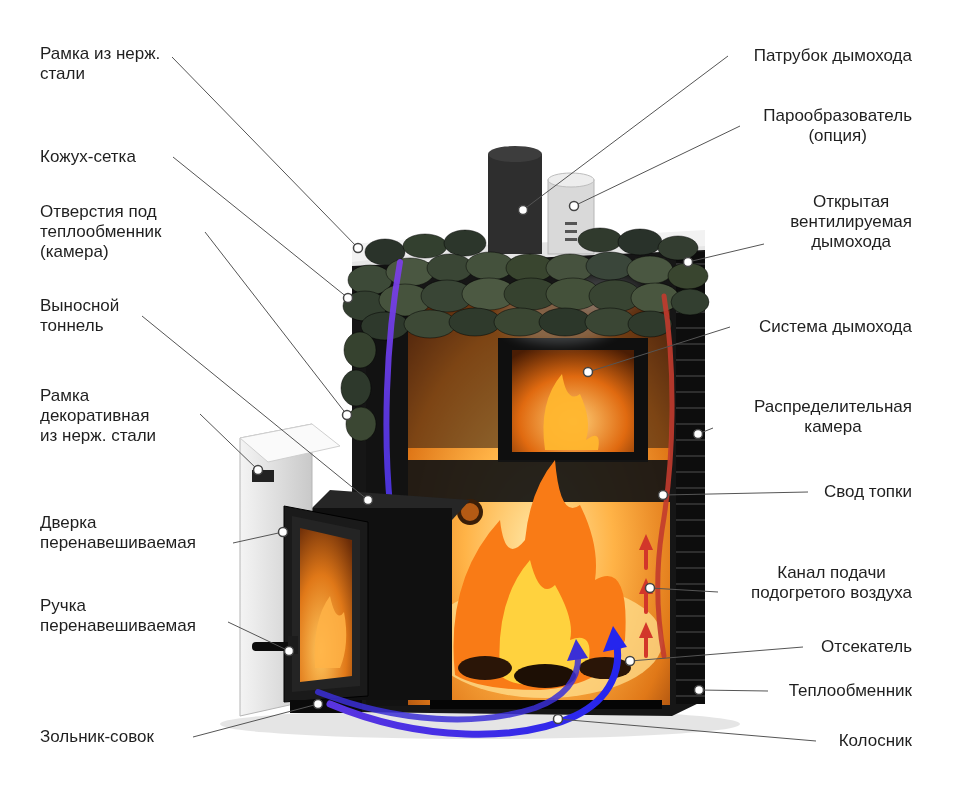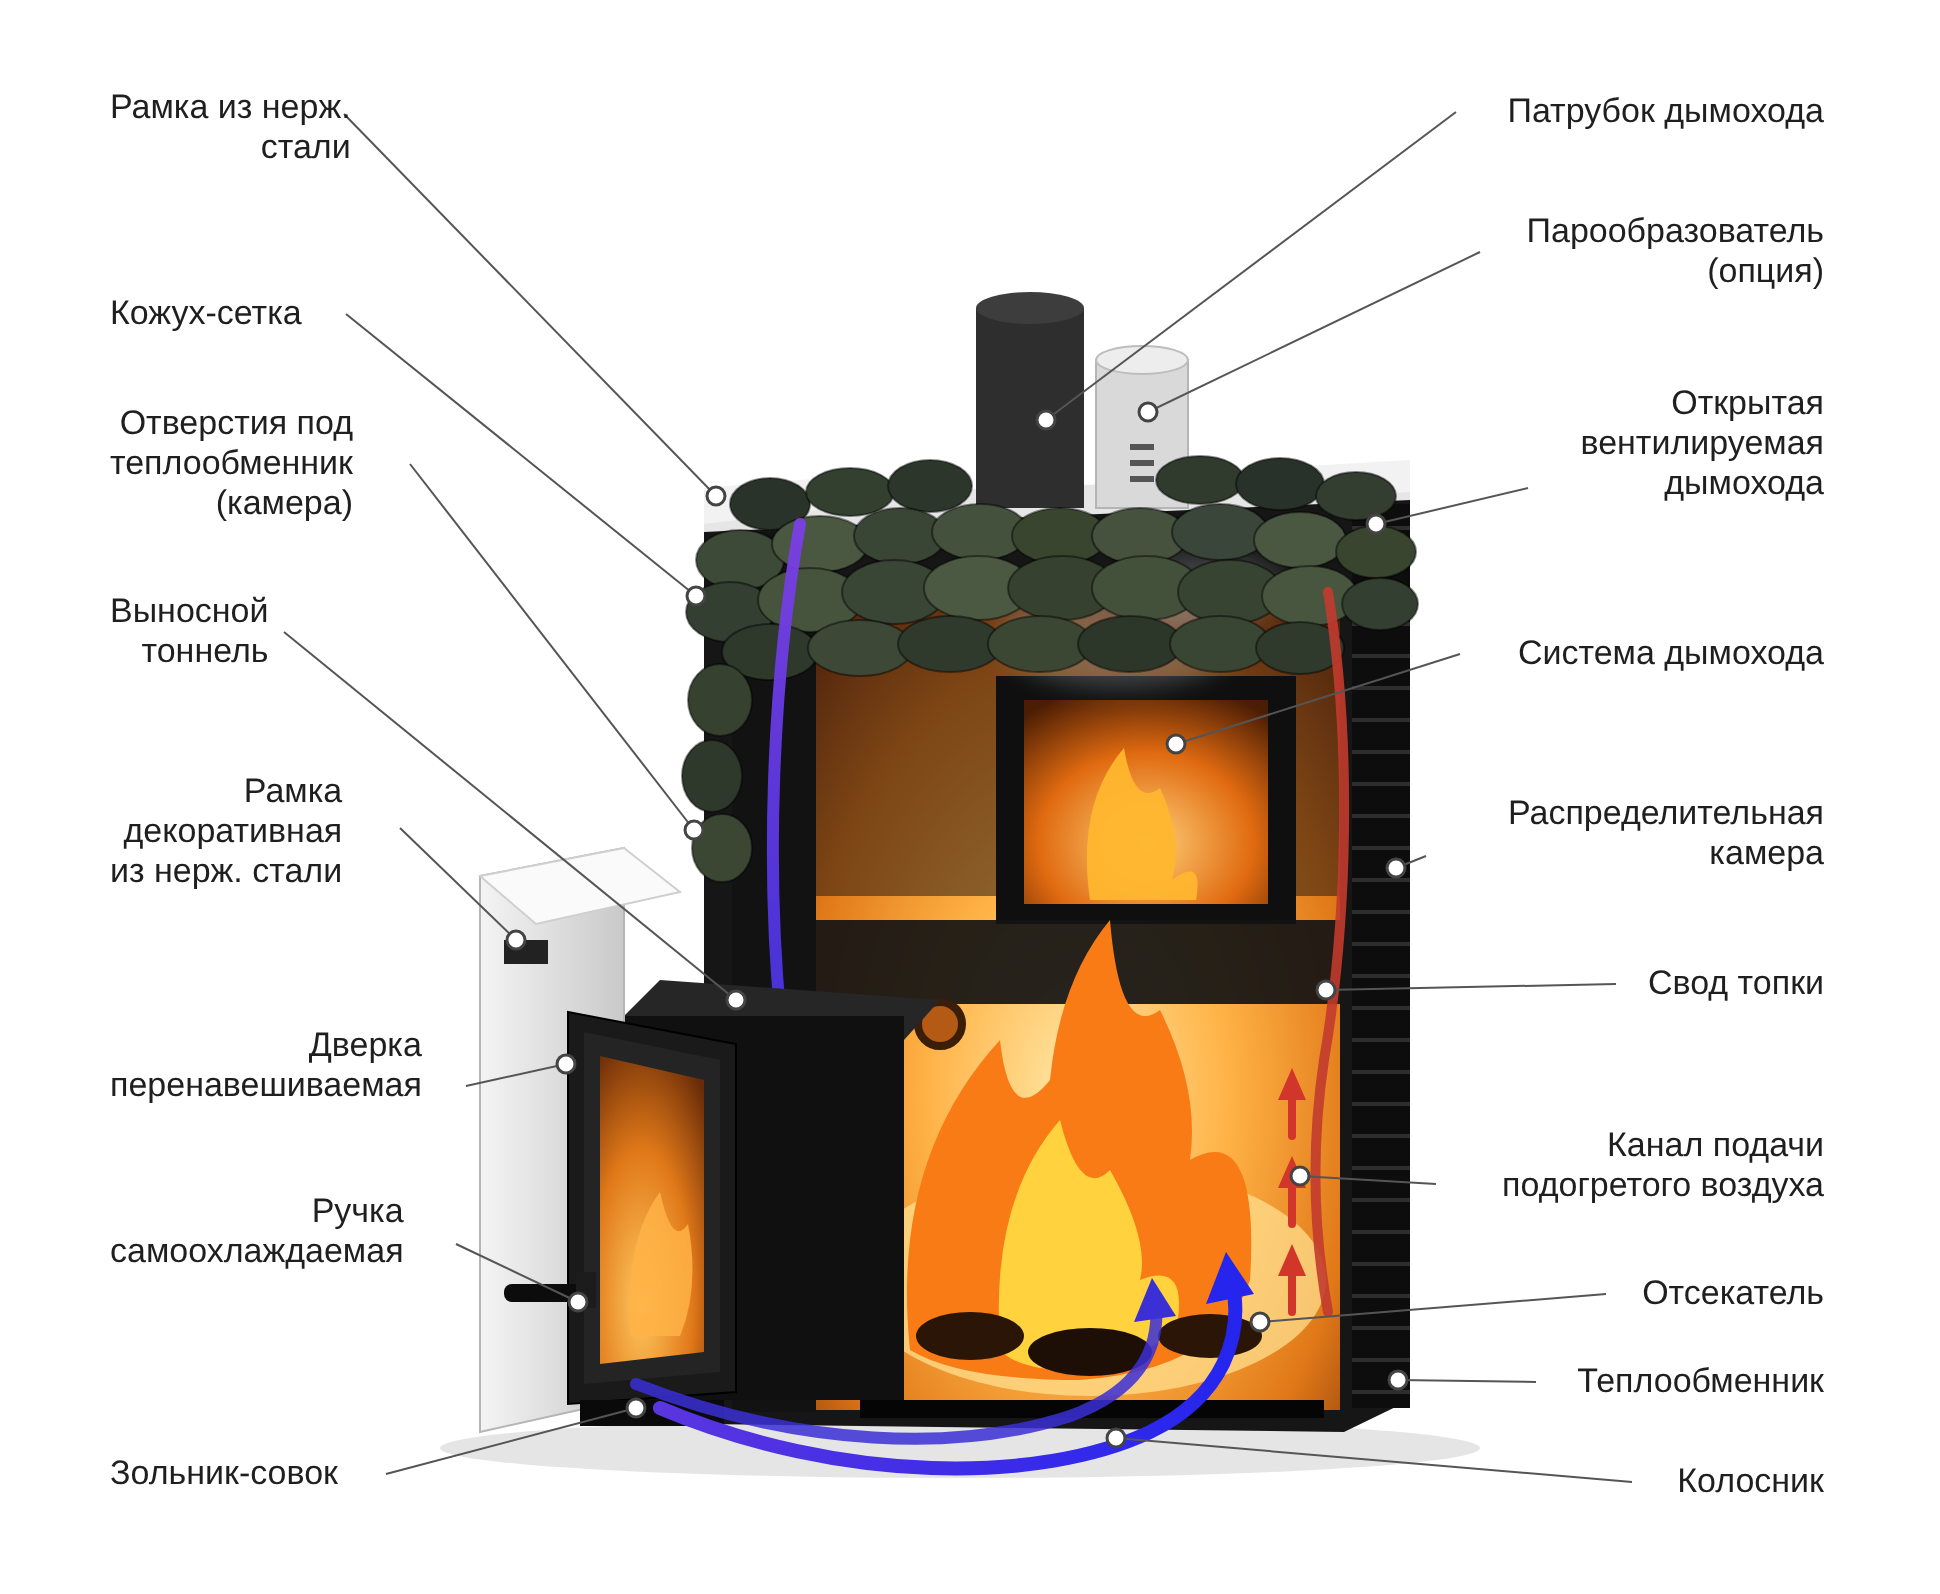--- a/index.html
+++ b/index.html
@@ -1,22 +1,22 @@
 <!DOCTYPE html>
 <html><head>
 <meta charset="utf-8">
 <style>
   html,body{margin:0;padding:0;background:#ffffff;}
   .stage{position:relative;width:970px;height:797px;background:#ffffff;overflow:hidden;
          font-family:"Liberation Sans",sans-serif;}
   .art{position:absolute;left:0;top:0;width:970px;height:797px;}
   .label{position:absolute;font-size:17px;line-height:20px;color:#1f1f1f;
          white-space:pre-line;z-index:5;}
-  .label.left{left:55px;text-align:right;}
-  .label.right{right:58px;text-align:right;}
+  .label.left{left:40px;text-align:left;}
+  .label.right{right:58px;text-align:center;}
 </style>
 </head>
 <body>
 
 <div class="stage">
 
   <svg class="art" viewBox="0 0 970 797">
     <defs>
       <radialGradient id="glowLower" cx="50%" cy="62%" r="75%">
         <stop offset="0%" stop-color="#ffe9a8"></stop>
@@ -228,21 +228,21 @@
 теплообменник
 (камера)</div>
   <div class="label left" style="top:296px">Выносной
 тоннель</div>
   <div class="label left" style="top:386px">Рамка
 декоративная
 из нерж. стали</div>
   <div class="label left" style="top:513px">Дверка
 перенавешиваемая</div>
   <div class="label left" style="top:596px">Ручка
-самоохлаждаемая</div>
+перенавешиваемая</div>
   <div class="label left" style="top:727px">Зольник-совок</div>
 
   <div class="label right" style="top:46px">Патрубок дымохода</div>
   <div class="label right" style="top:106px">Парообразователь
 (опция)</div>
   <div class="label right" style="top:192px">Открытая
 вентилируемая
 дымохода</div>
   <div class="label right" style="top:317px">Система дымохода</div>
   <div class="label right" style="top:397px">Распределительная

